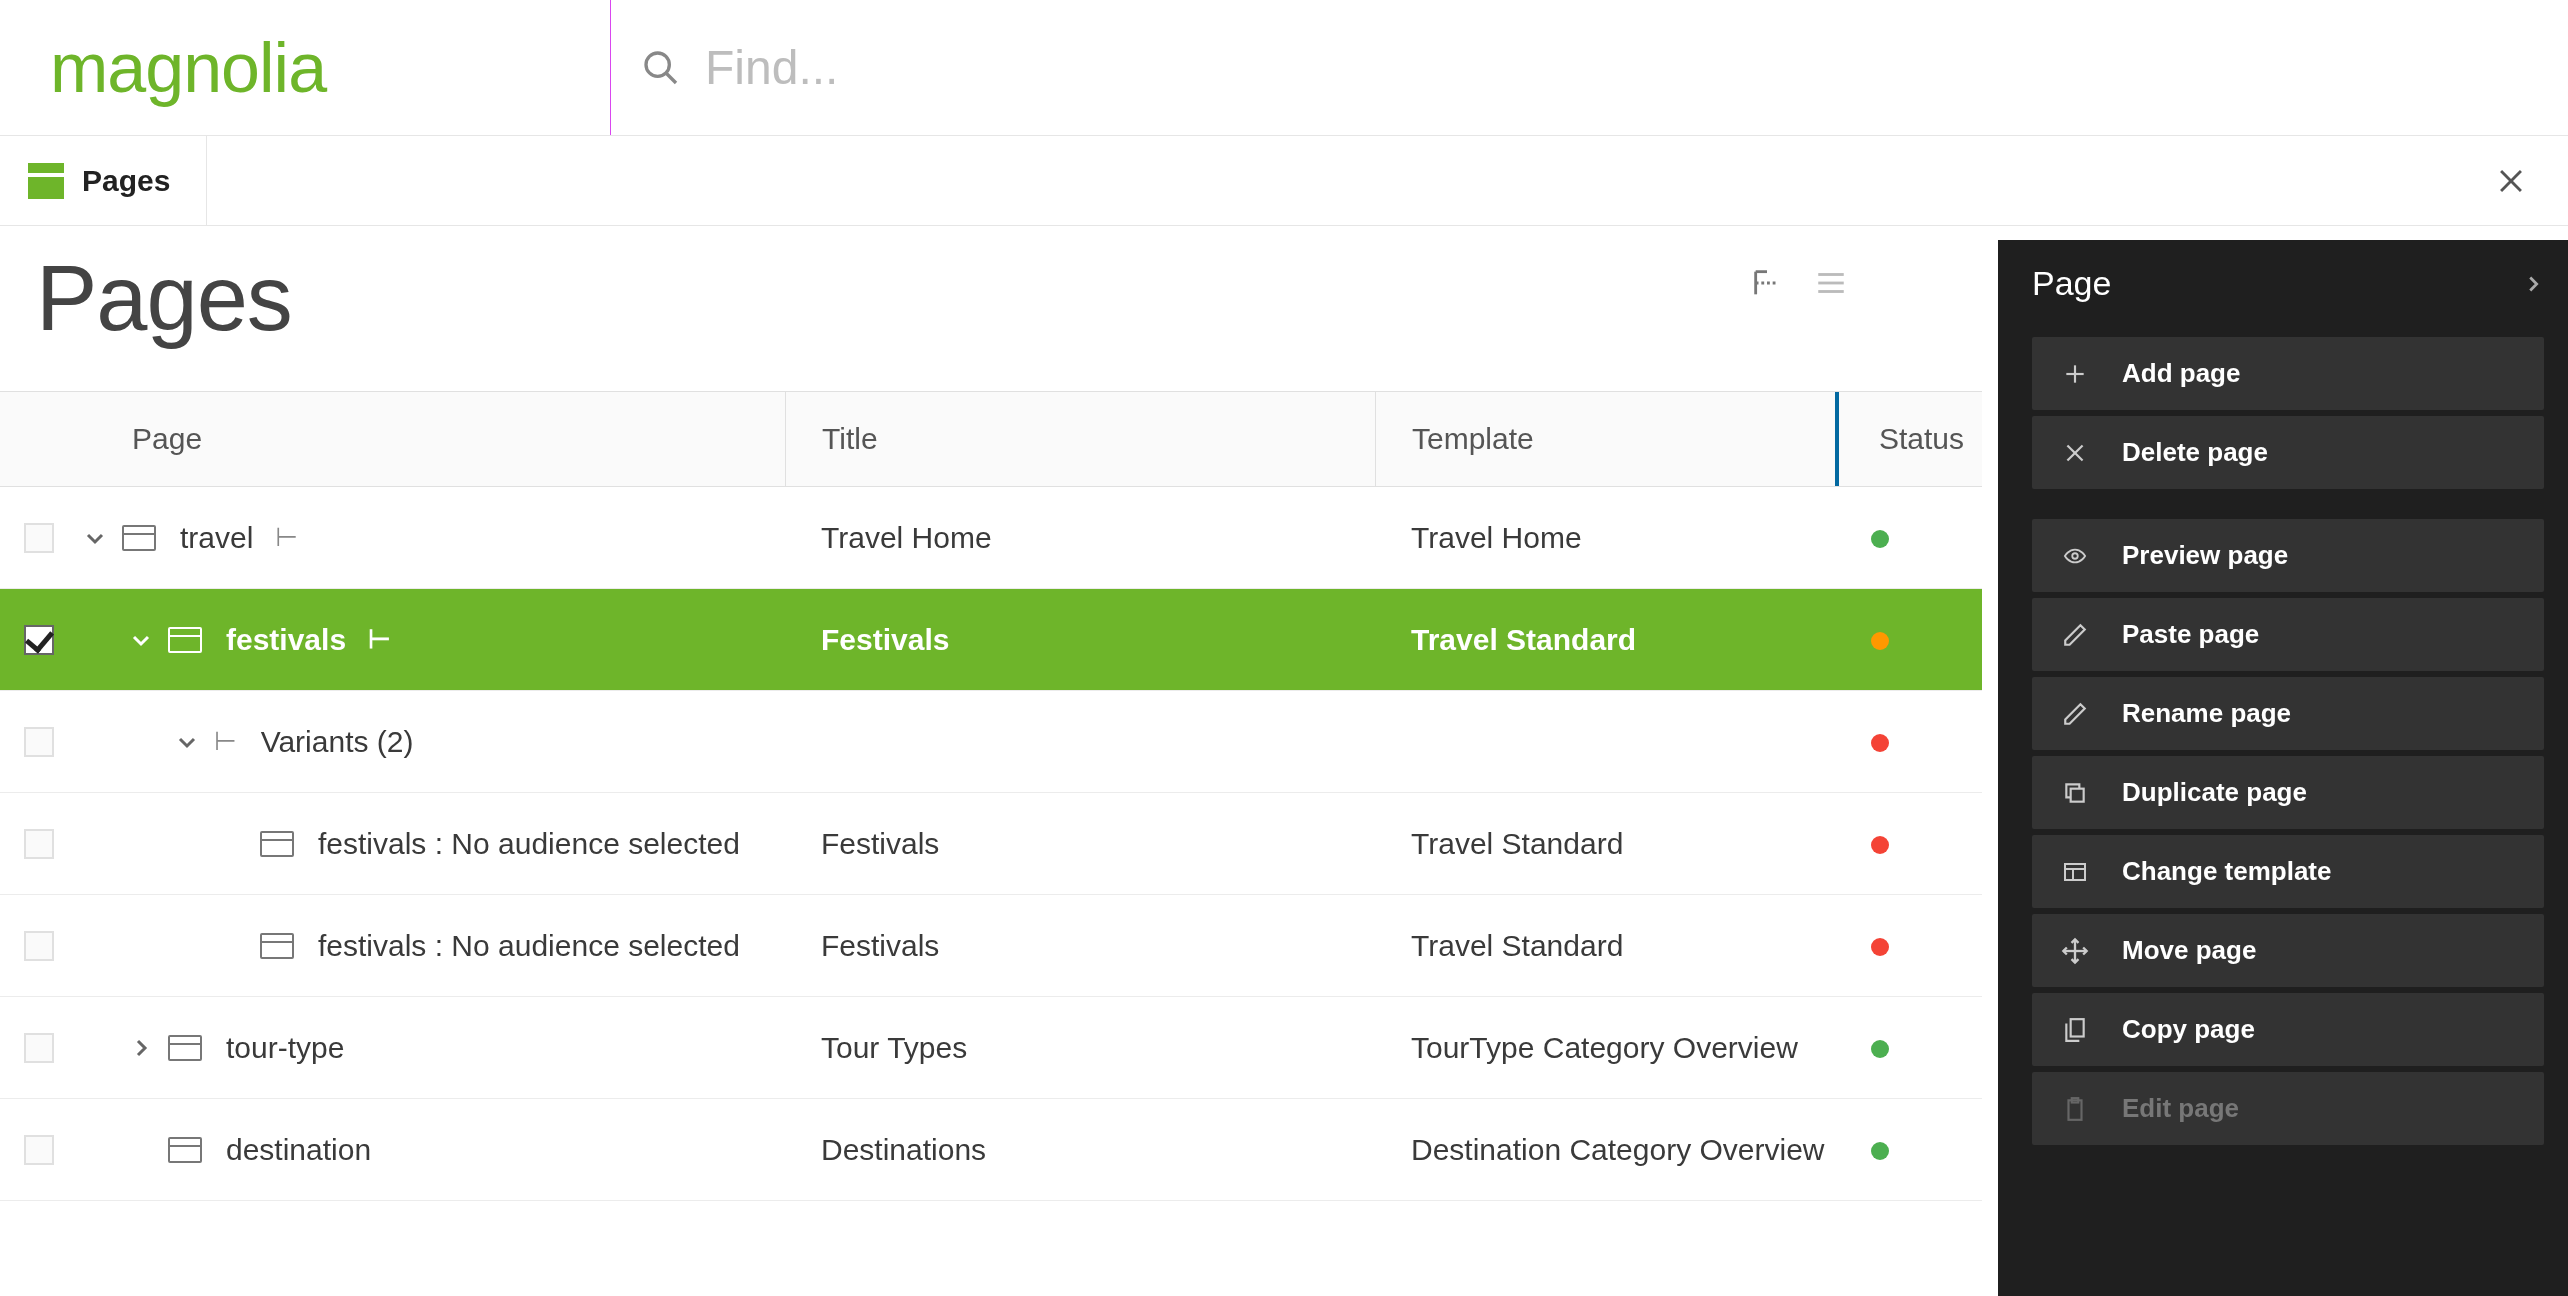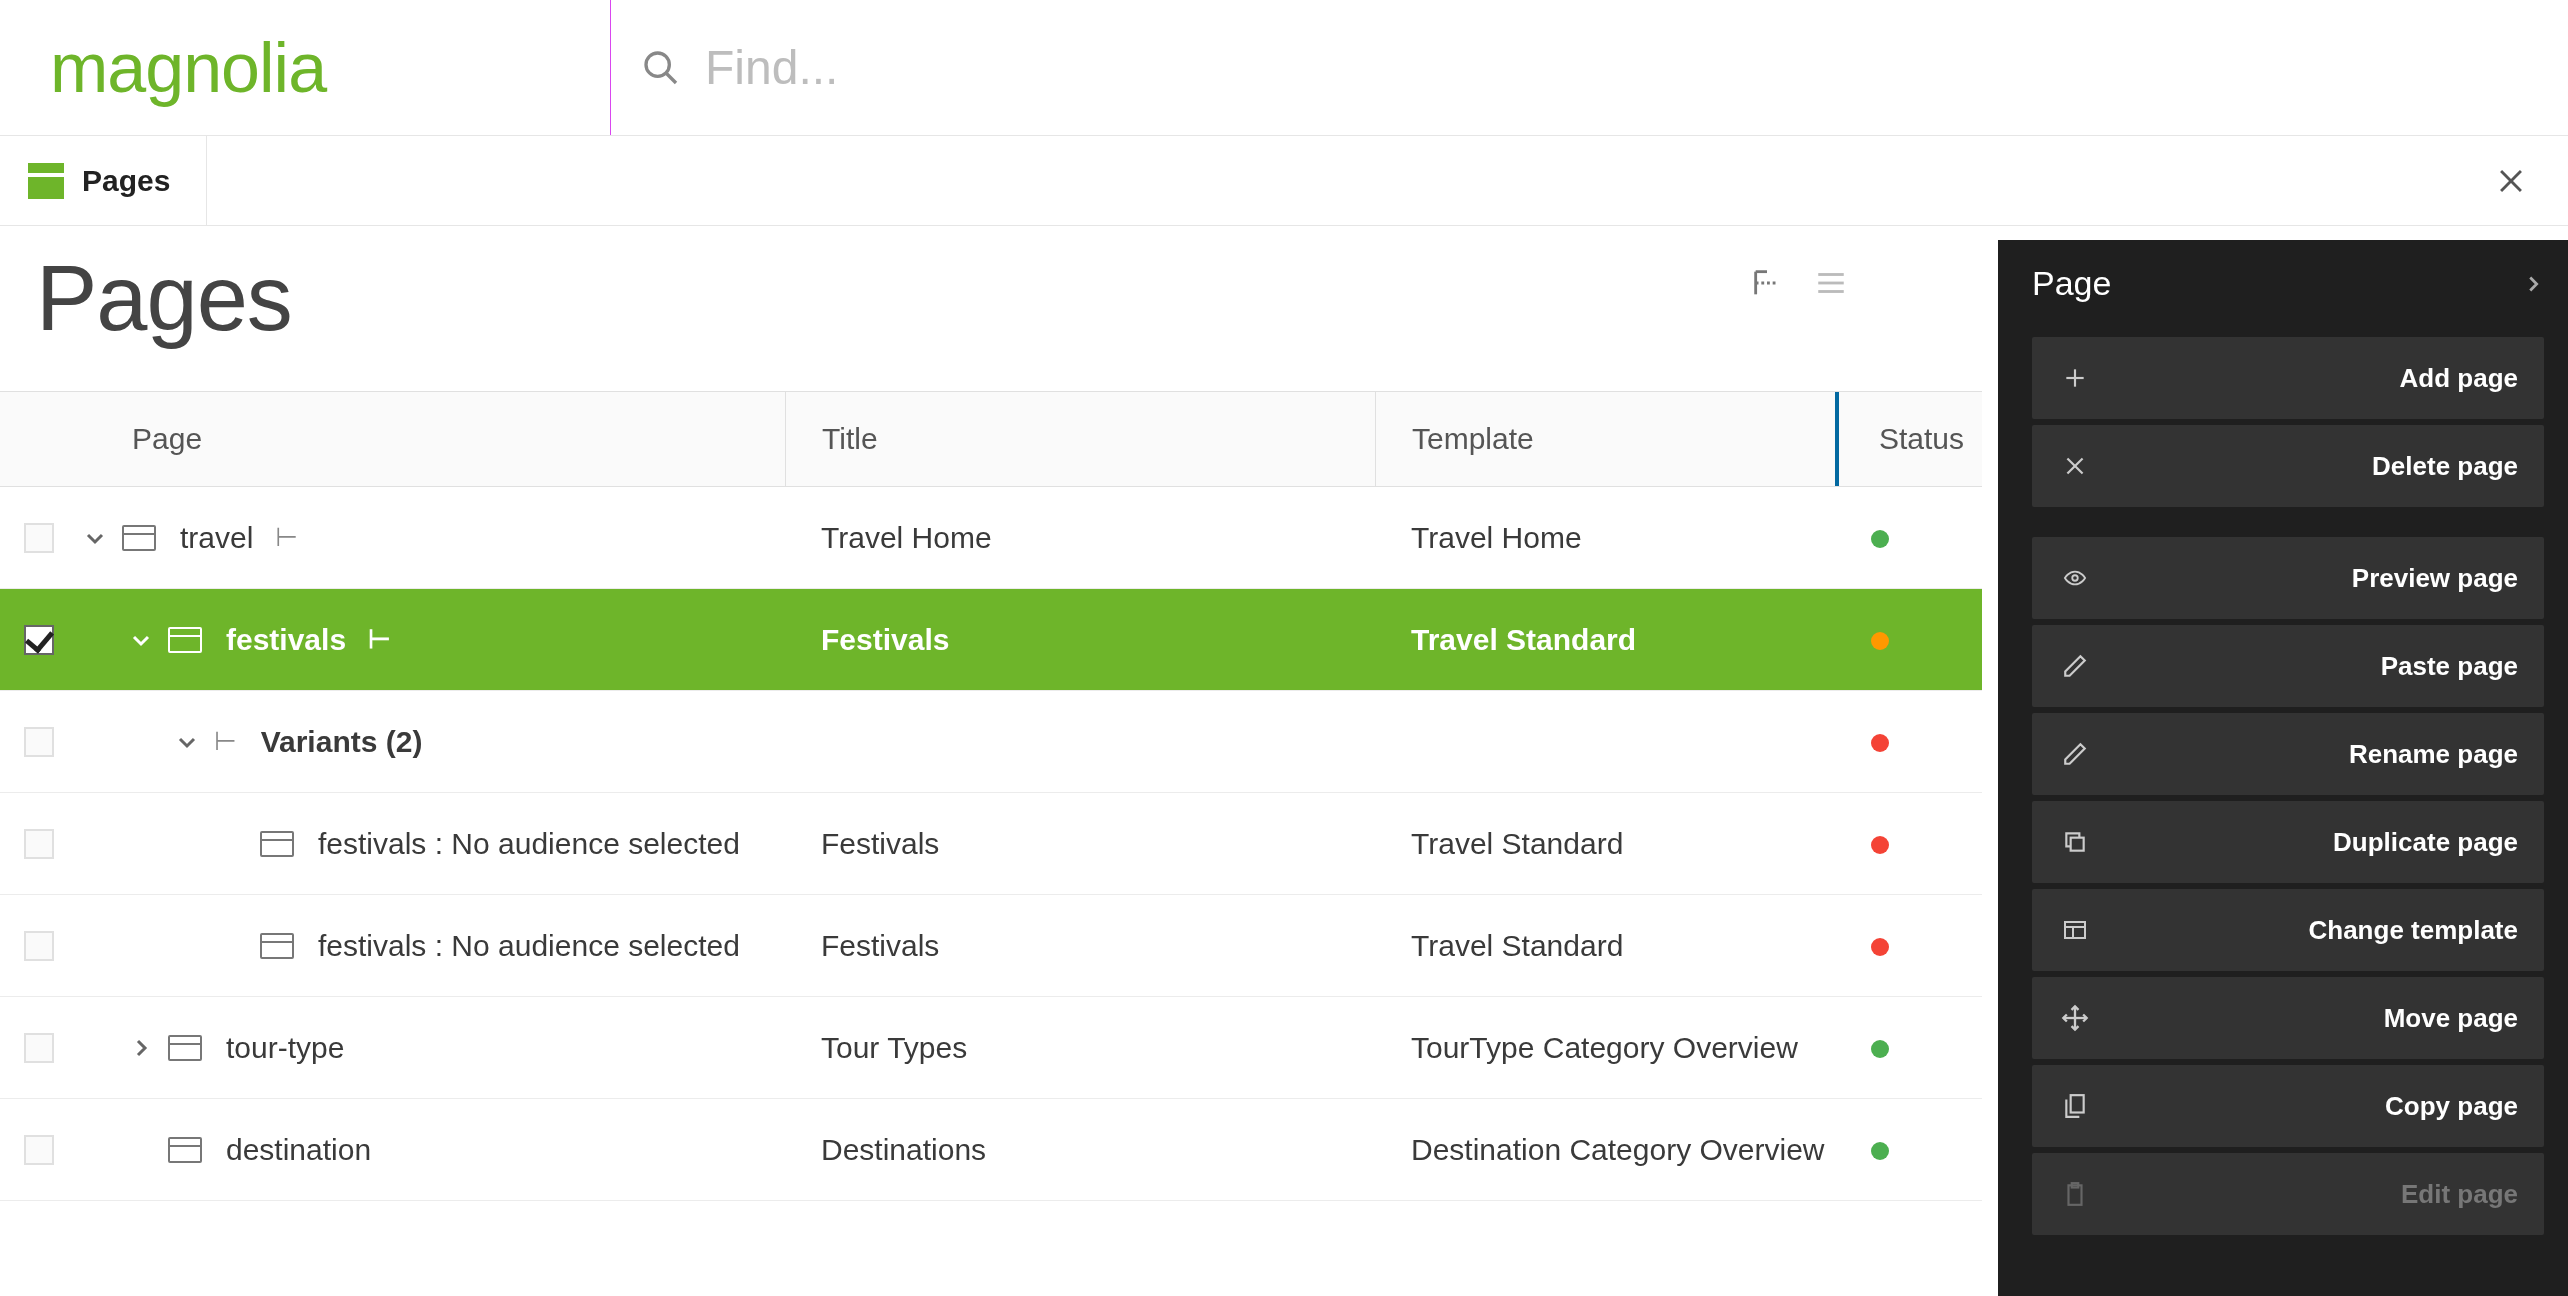--- a/index.html
+++ b/index.html
@@ -182,29 +182,28 @@
   height: 1056px;
 }
 .side-header {
   display:flex; justify-content:space-between; align-items:center;
   margin-bottom: 34px;
 }
 .side-title { font-size:34px; font-weight:400; }
 .action-group { margin-bottom: 30px; display:flex; flex-direction:column; gap:6px; }
 .action {
   background:#333;
-  height: 82px;
+  height: 73px;
   display:flex;
   align-items:center;
   gap: 30px;
   padding: 0 26px;
   font-size: 26px;
   font-weight:600;
   border-radius:2px;
-  justify-content:space-between;
 }
 .action.disabled { color:#777; }
 .action .aicon { width:34px; display:inline-flex; justify-content:center; color:#ccc; }
 .action.disabled .aicon { color:#666; }
 
 svg { display:block; }
 </style>
 </head>
 <body>
 
@@ -304,21 +303,21 @@
       <div class="row">
         <div class="cell-page">
           <span class="checkbox"></span>
           <span class="indent" style="width: 92px;"></span>
           <span class="expand">
             <svg width="24" height="24" viewBox="0 0 24 24" fill="none" stroke="currentColor" stroke-width="3">
               <polyline points="5 9 12 16 19 9"></polyline>
             </svg>
           </span>
           <span class="tree-glyph">⊢</span>
-          <span style="margin-left: 10px; font-weight: bold;">Variants (2)</span>
+          <span style="margin-left: 10px;">Variants (2)</span>
         </div>
         <div class="cell-title"></div>
         <div class="cell-template"></div>
         <div class="cell-status"><span class="status-dot status-red"></span></div>
       </div>
       <div class="row">
         <div class="cell-page">
           <span class="checkbox"></span>
           <span class="indent" style="width: 138px;"></span>
           <span class="expand"></span>

